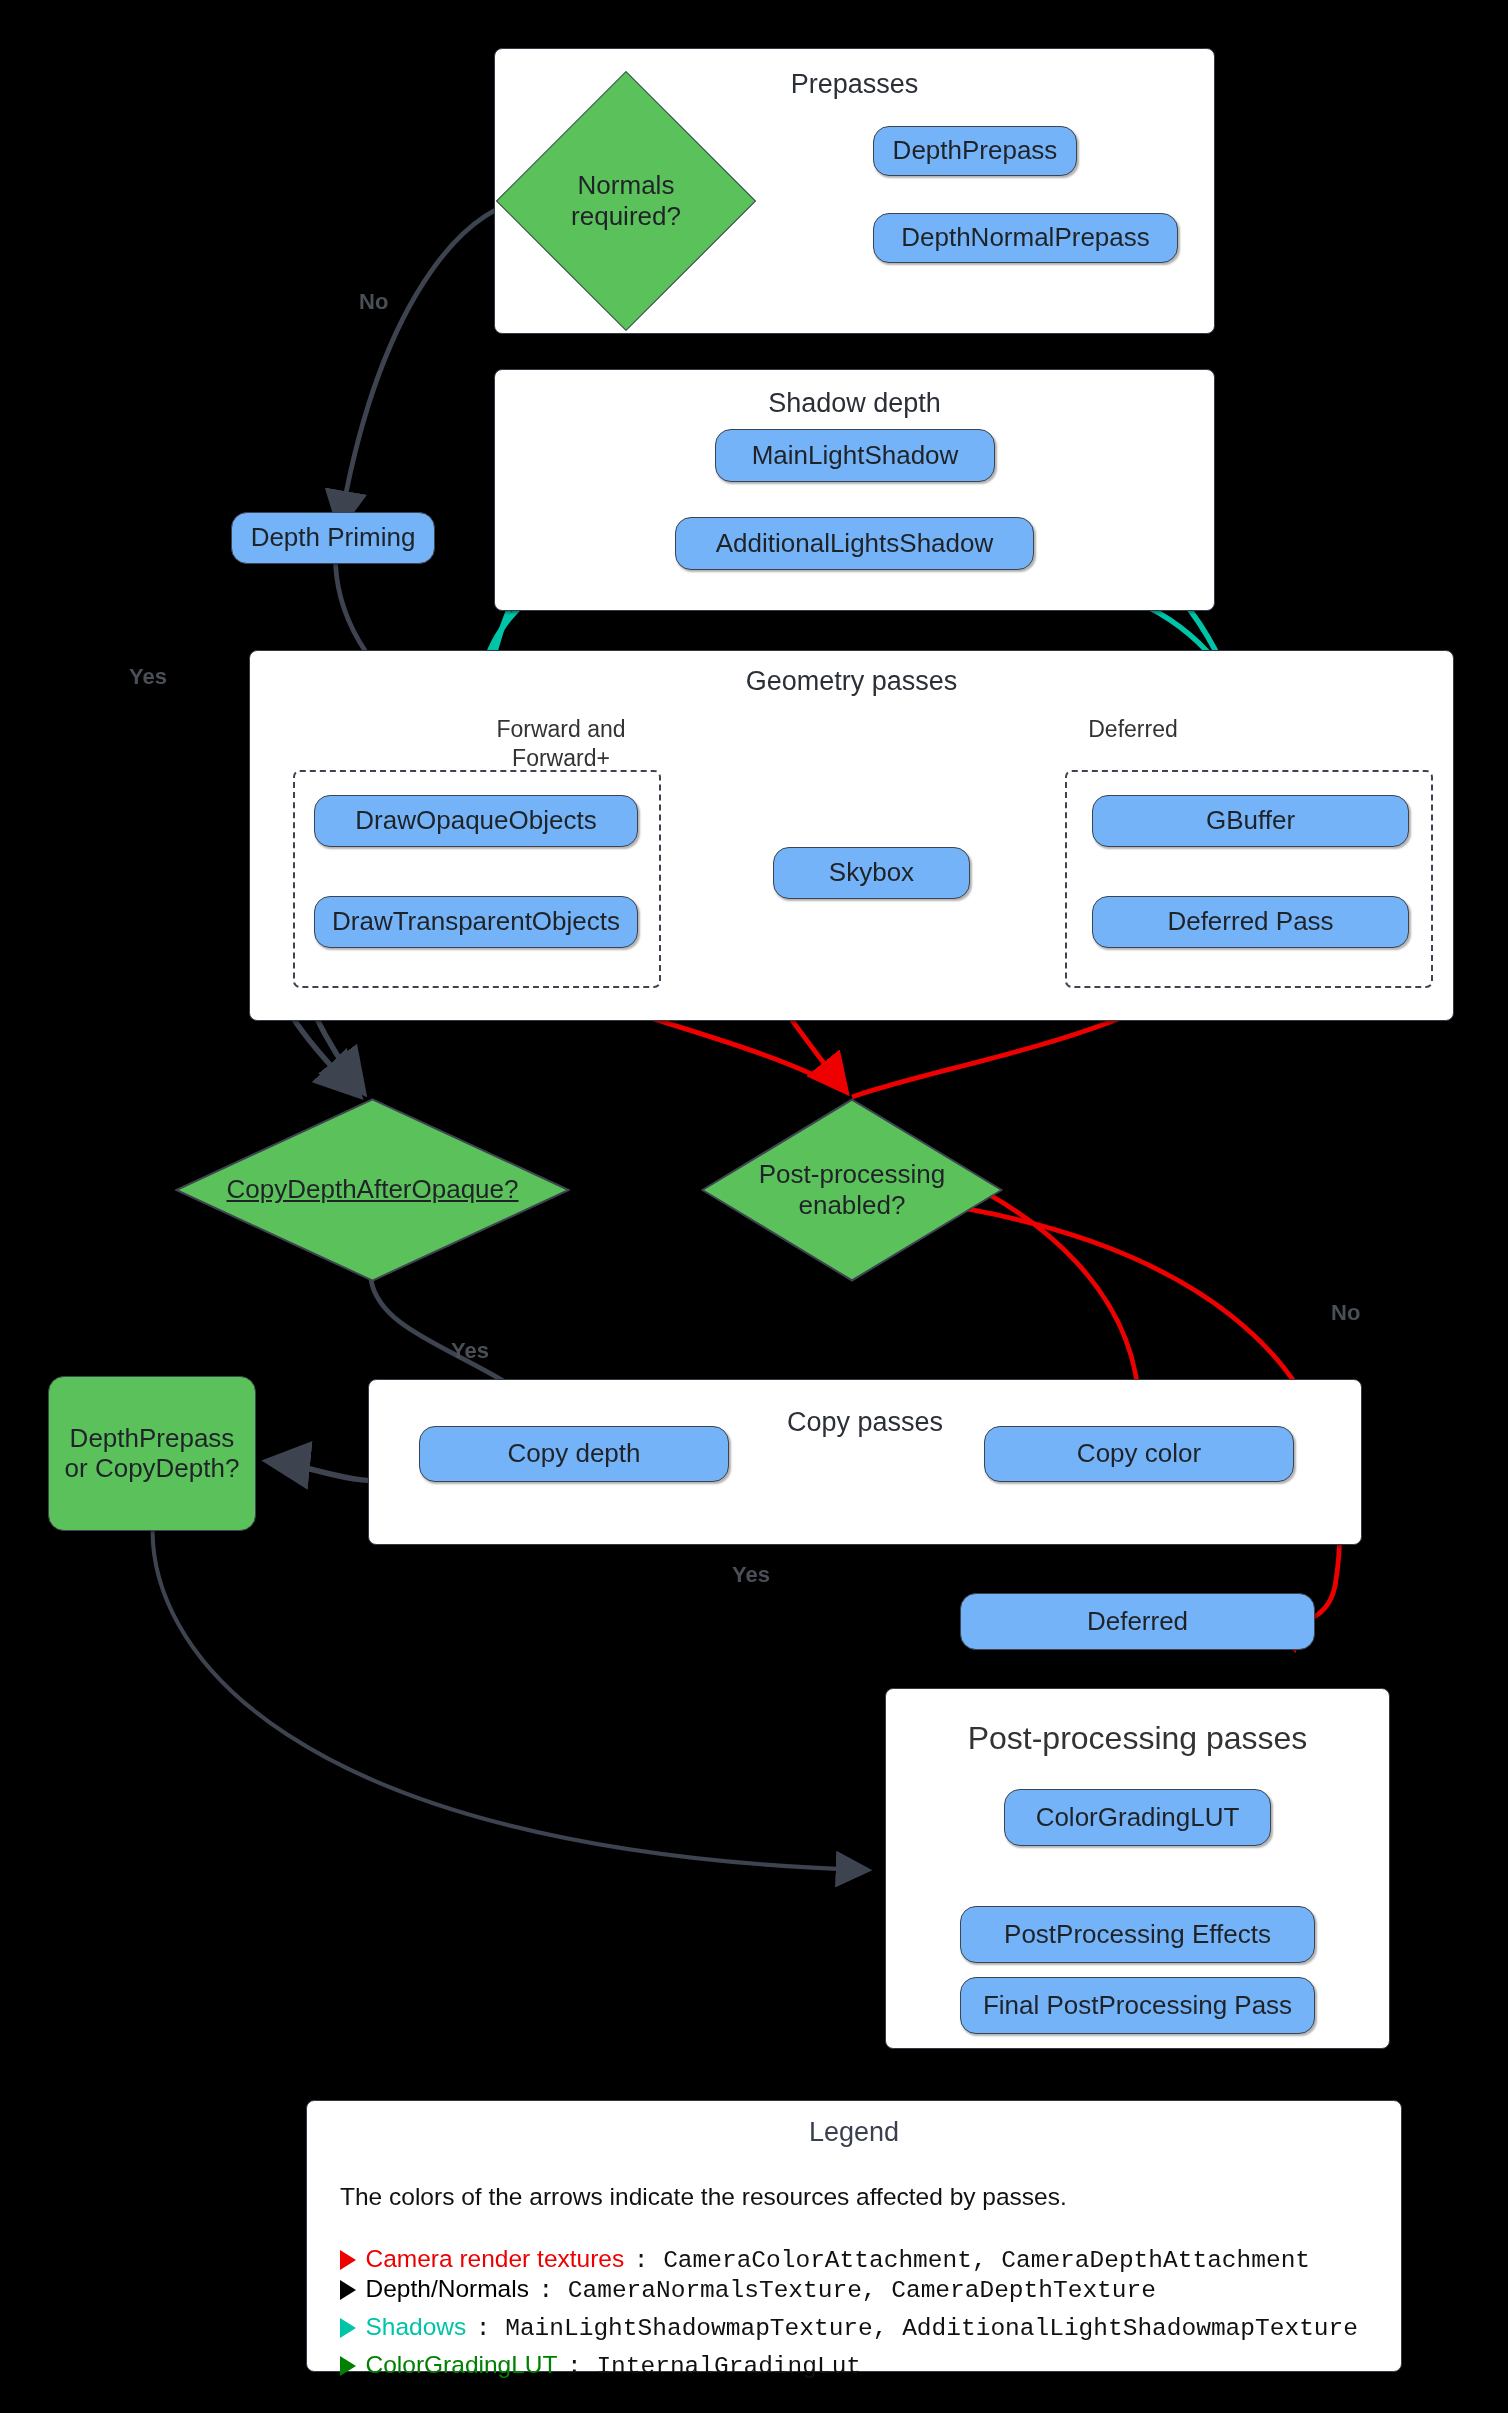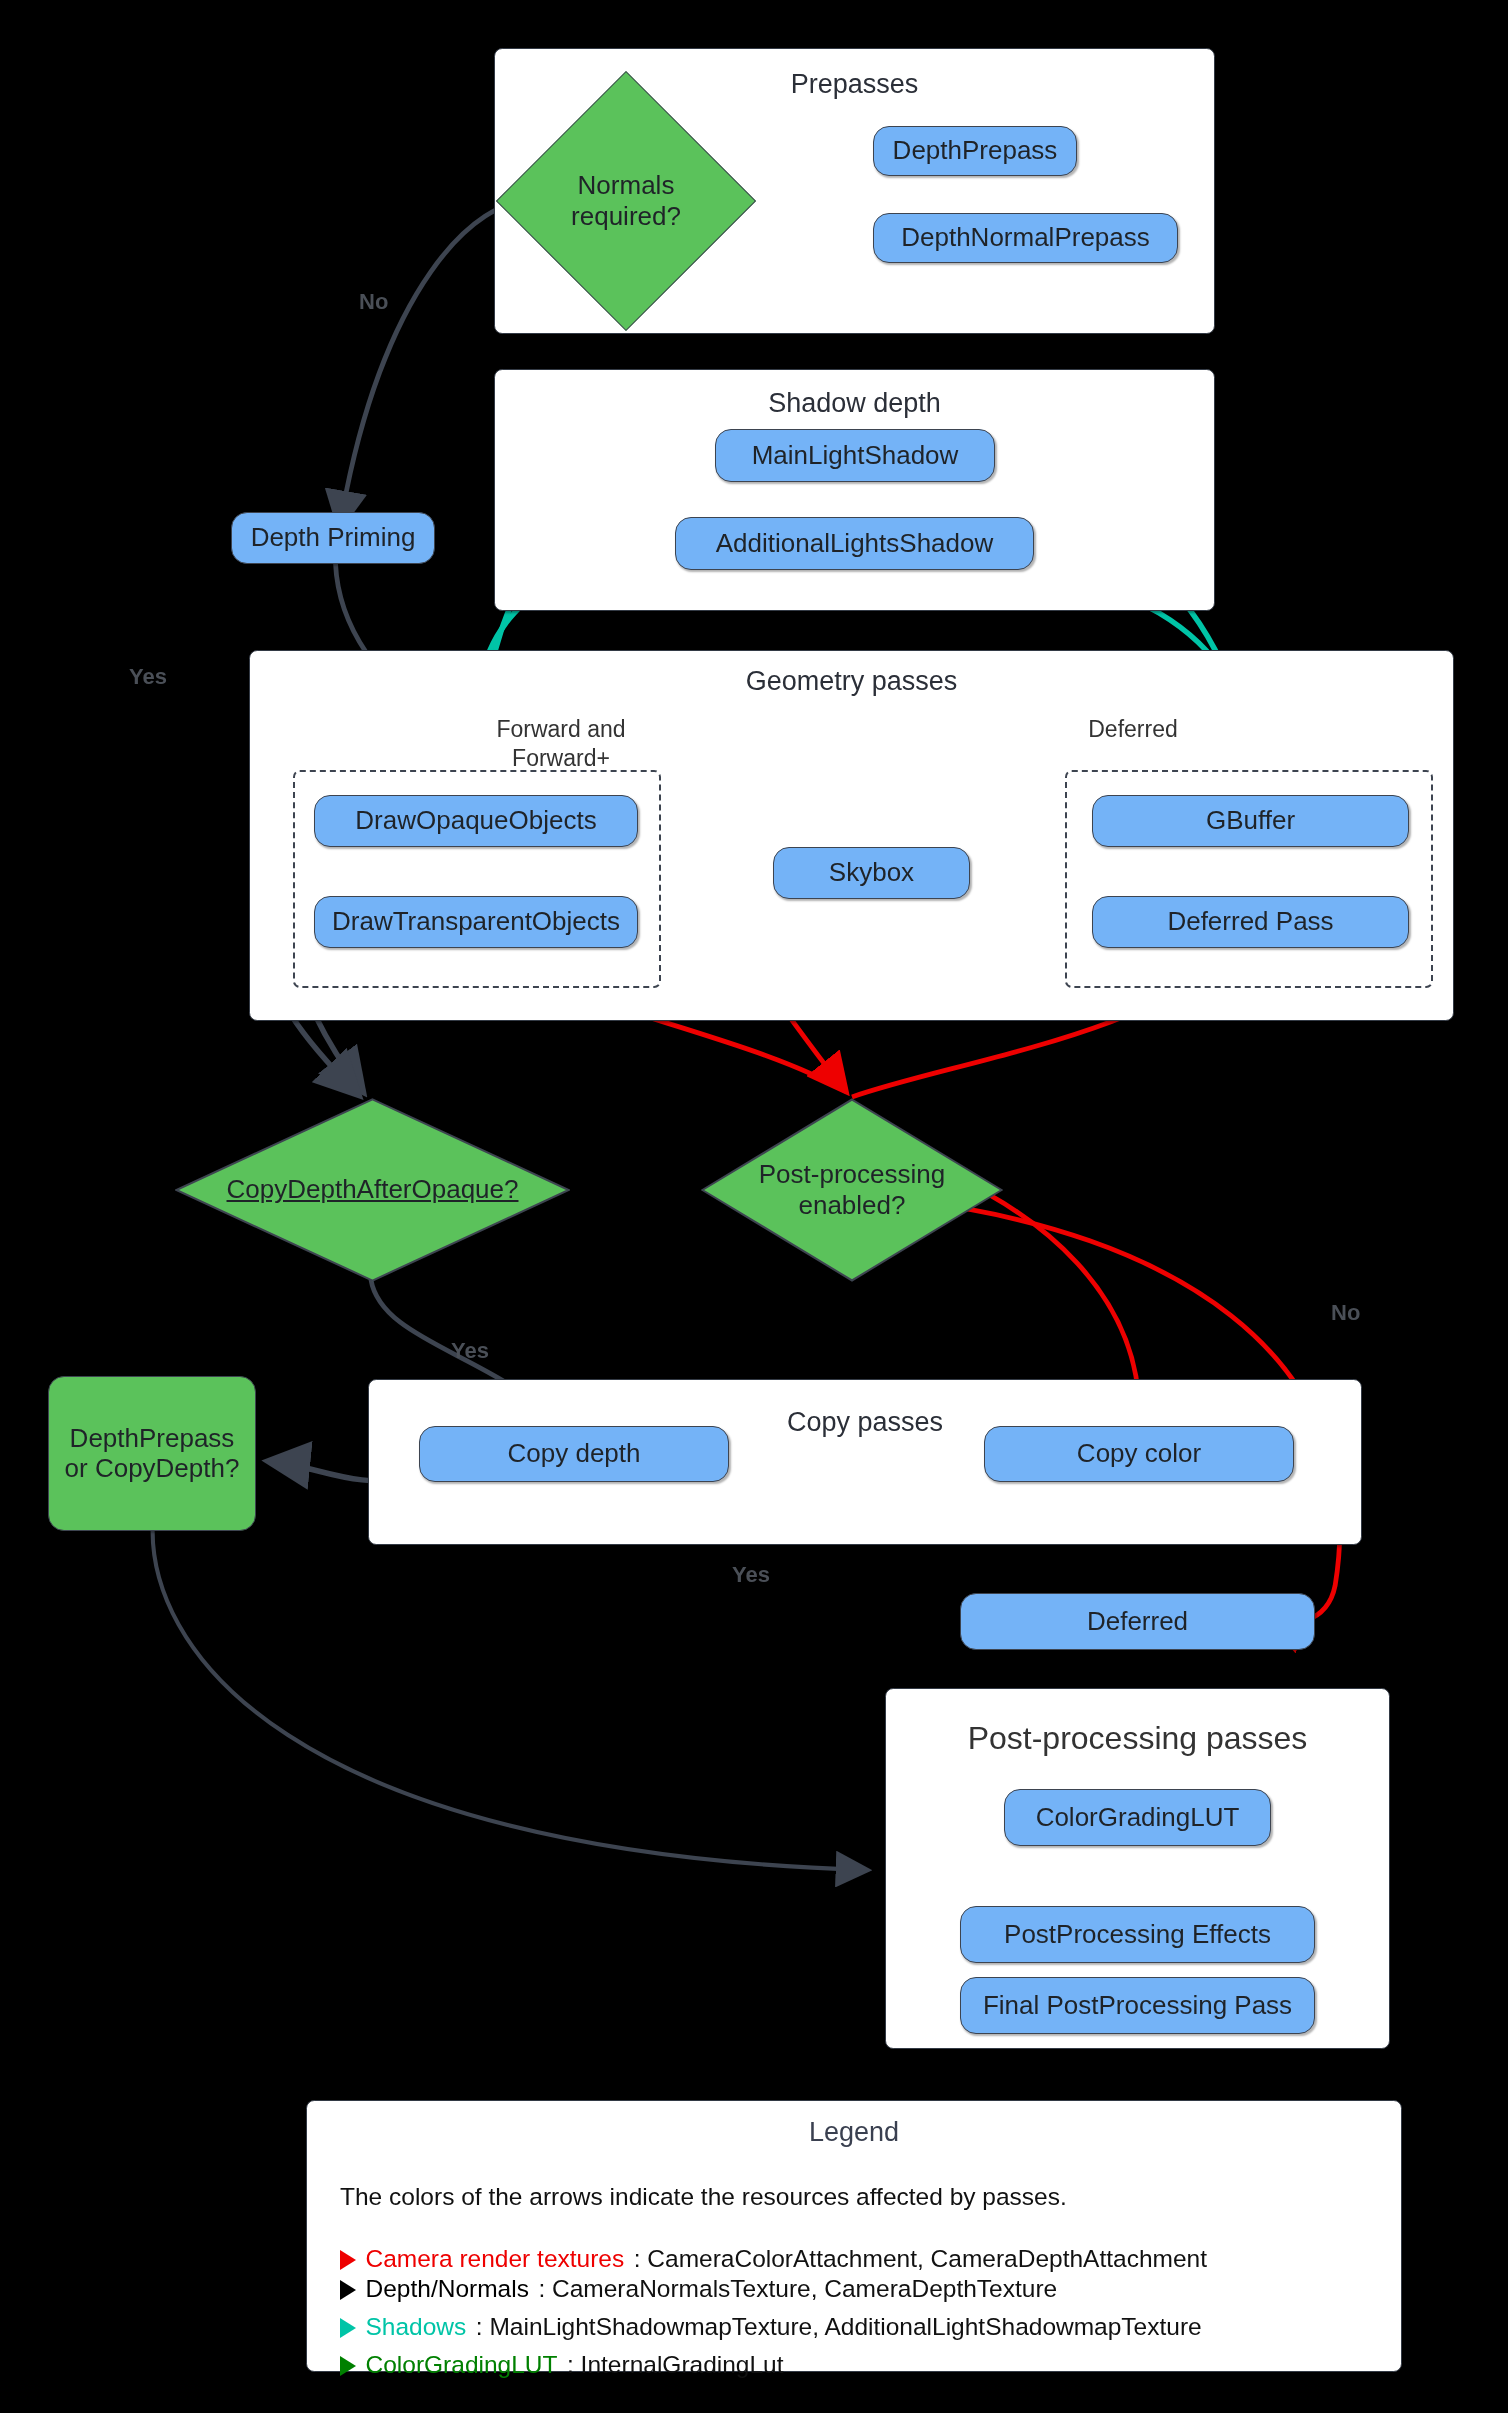--- a/index.html
+++ b/index.html
@@ -93,21 +93,21 @@
   .lrow{
     position:absolute;left:33px;
     font-size:24.5px;
     white-space:nowrap;
     display:flex;align-items:baseline;gap:9.5px;
   }
   .tri{display:inline-block;width:0;height:0;
        border-top:10.2px solid transparent;border-bottom:10.2px solid transparent;
        border-left:16.3px solid currentColor;position:relative;top:2.7px;}
   .k{font-weight:normal;}
-  .rest{color:#111;}
+  .rest{color:#111;font-family:Liberation Mono, monospace;}
 </style>
 </head>
 <body>
 
 <div id="root">
 
   <svg class="wires" viewBox="0 0 2216 3546">
     <defs>
       <marker id="ar-dark" markerWidth="9" markerHeight="9" refX="7" refY="4.5" orient="auto">
         <path d="M0,0 L9,4.5 L0,9 z" fill="#3d4450"></path>

